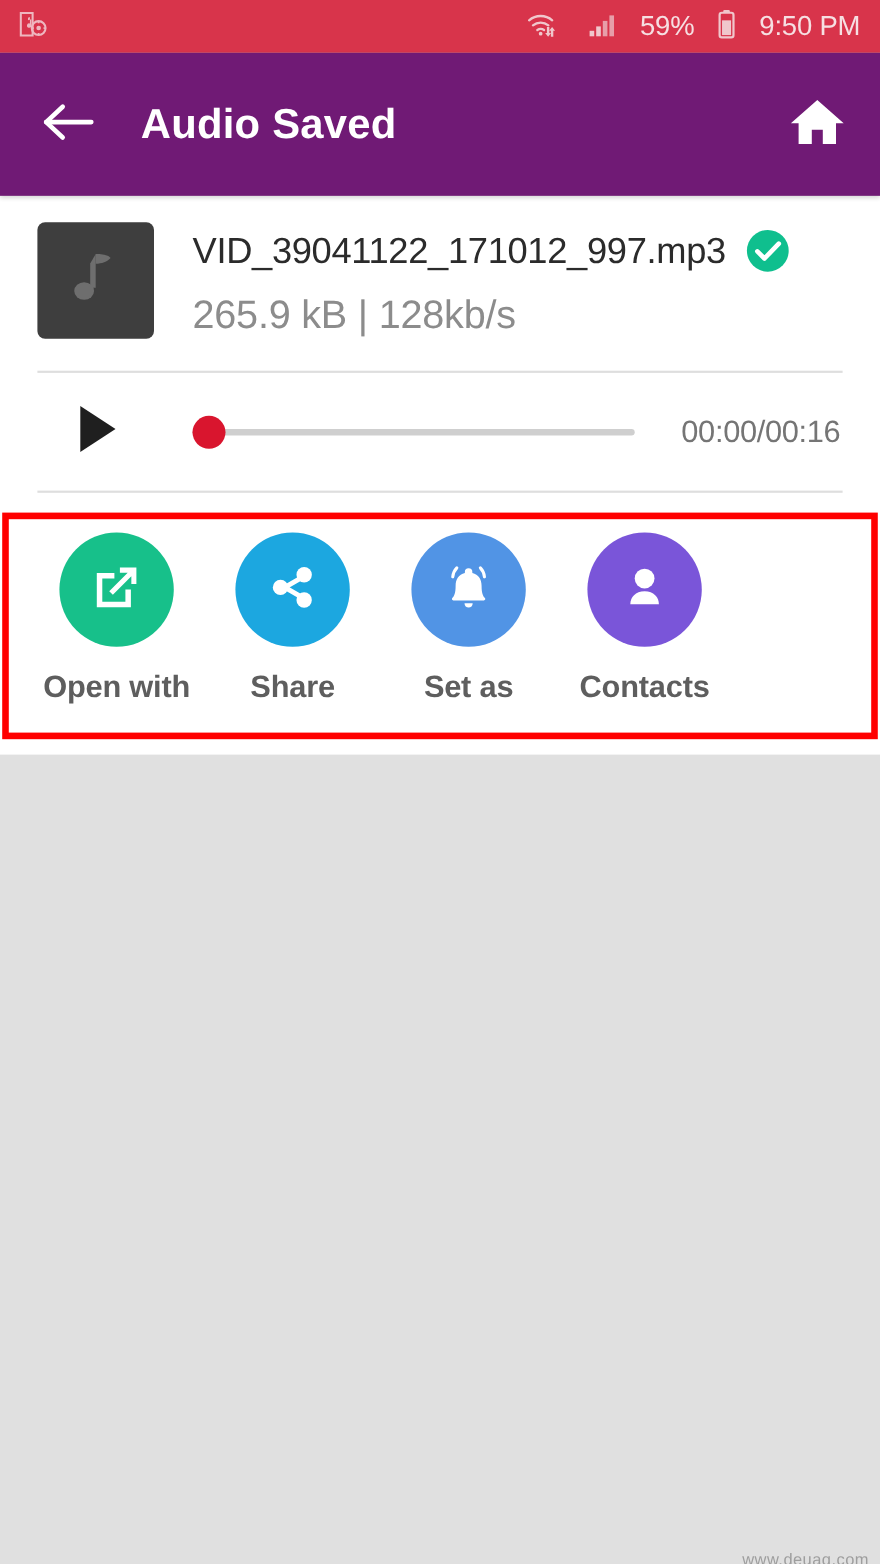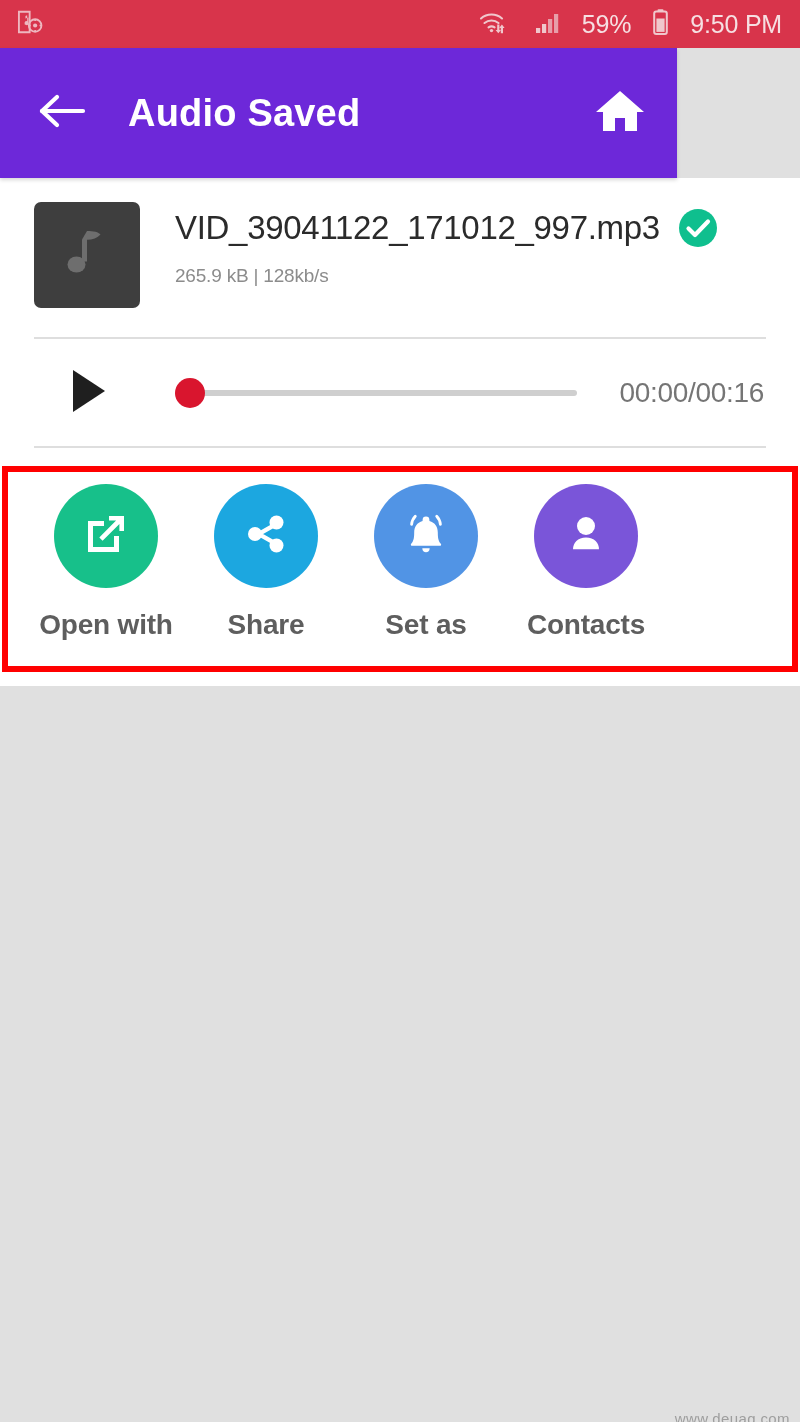--- a/index.html
+++ b/index.html
@@ -43,23 +43,23 @@
     font-weight: 400;
     letter-spacing: -0.2px;
     line-height: 1;
   }
   .status-icon { display: block; opacity: .92; }
 
   
   .app-bar {
     position: absolute;
     top: 48px; left: 0;
-    width: 677px;
+    width: 800px;
     height: 130px;
-    background: #6d28d9;
+    background: #701a75;
     display: flex;
     align-items: center;
     padding: 0 28px 0 34px;
     box-shadow: 0 2px 4px rgba(0,0,0,.16);
     z-index: 3;
   }
   .back-btn {
     width: 56px; height: 56px;
     display: flex; align-items: center; justify-content: center;
     cursor: pointer;
@@ -120,21 +120,21 @@
     white-space: nowrap;
     letter-spacing: -0.3px;
   }
   .check-badge {
     flex: 0 0 auto;
     width: 44px; height: 44px;
     margin-left: 16px;
   }
   .file-sub {
     margin-top: 15px;
-    font-size: 19px;
+    font-size: 36px;
     color: #8c8c8c;
     letter-spacing: -0.2px;
   }
 
   .divider {
     height: 2px;
     background: #dedede;
     margin: 0 34px;
   }
 

